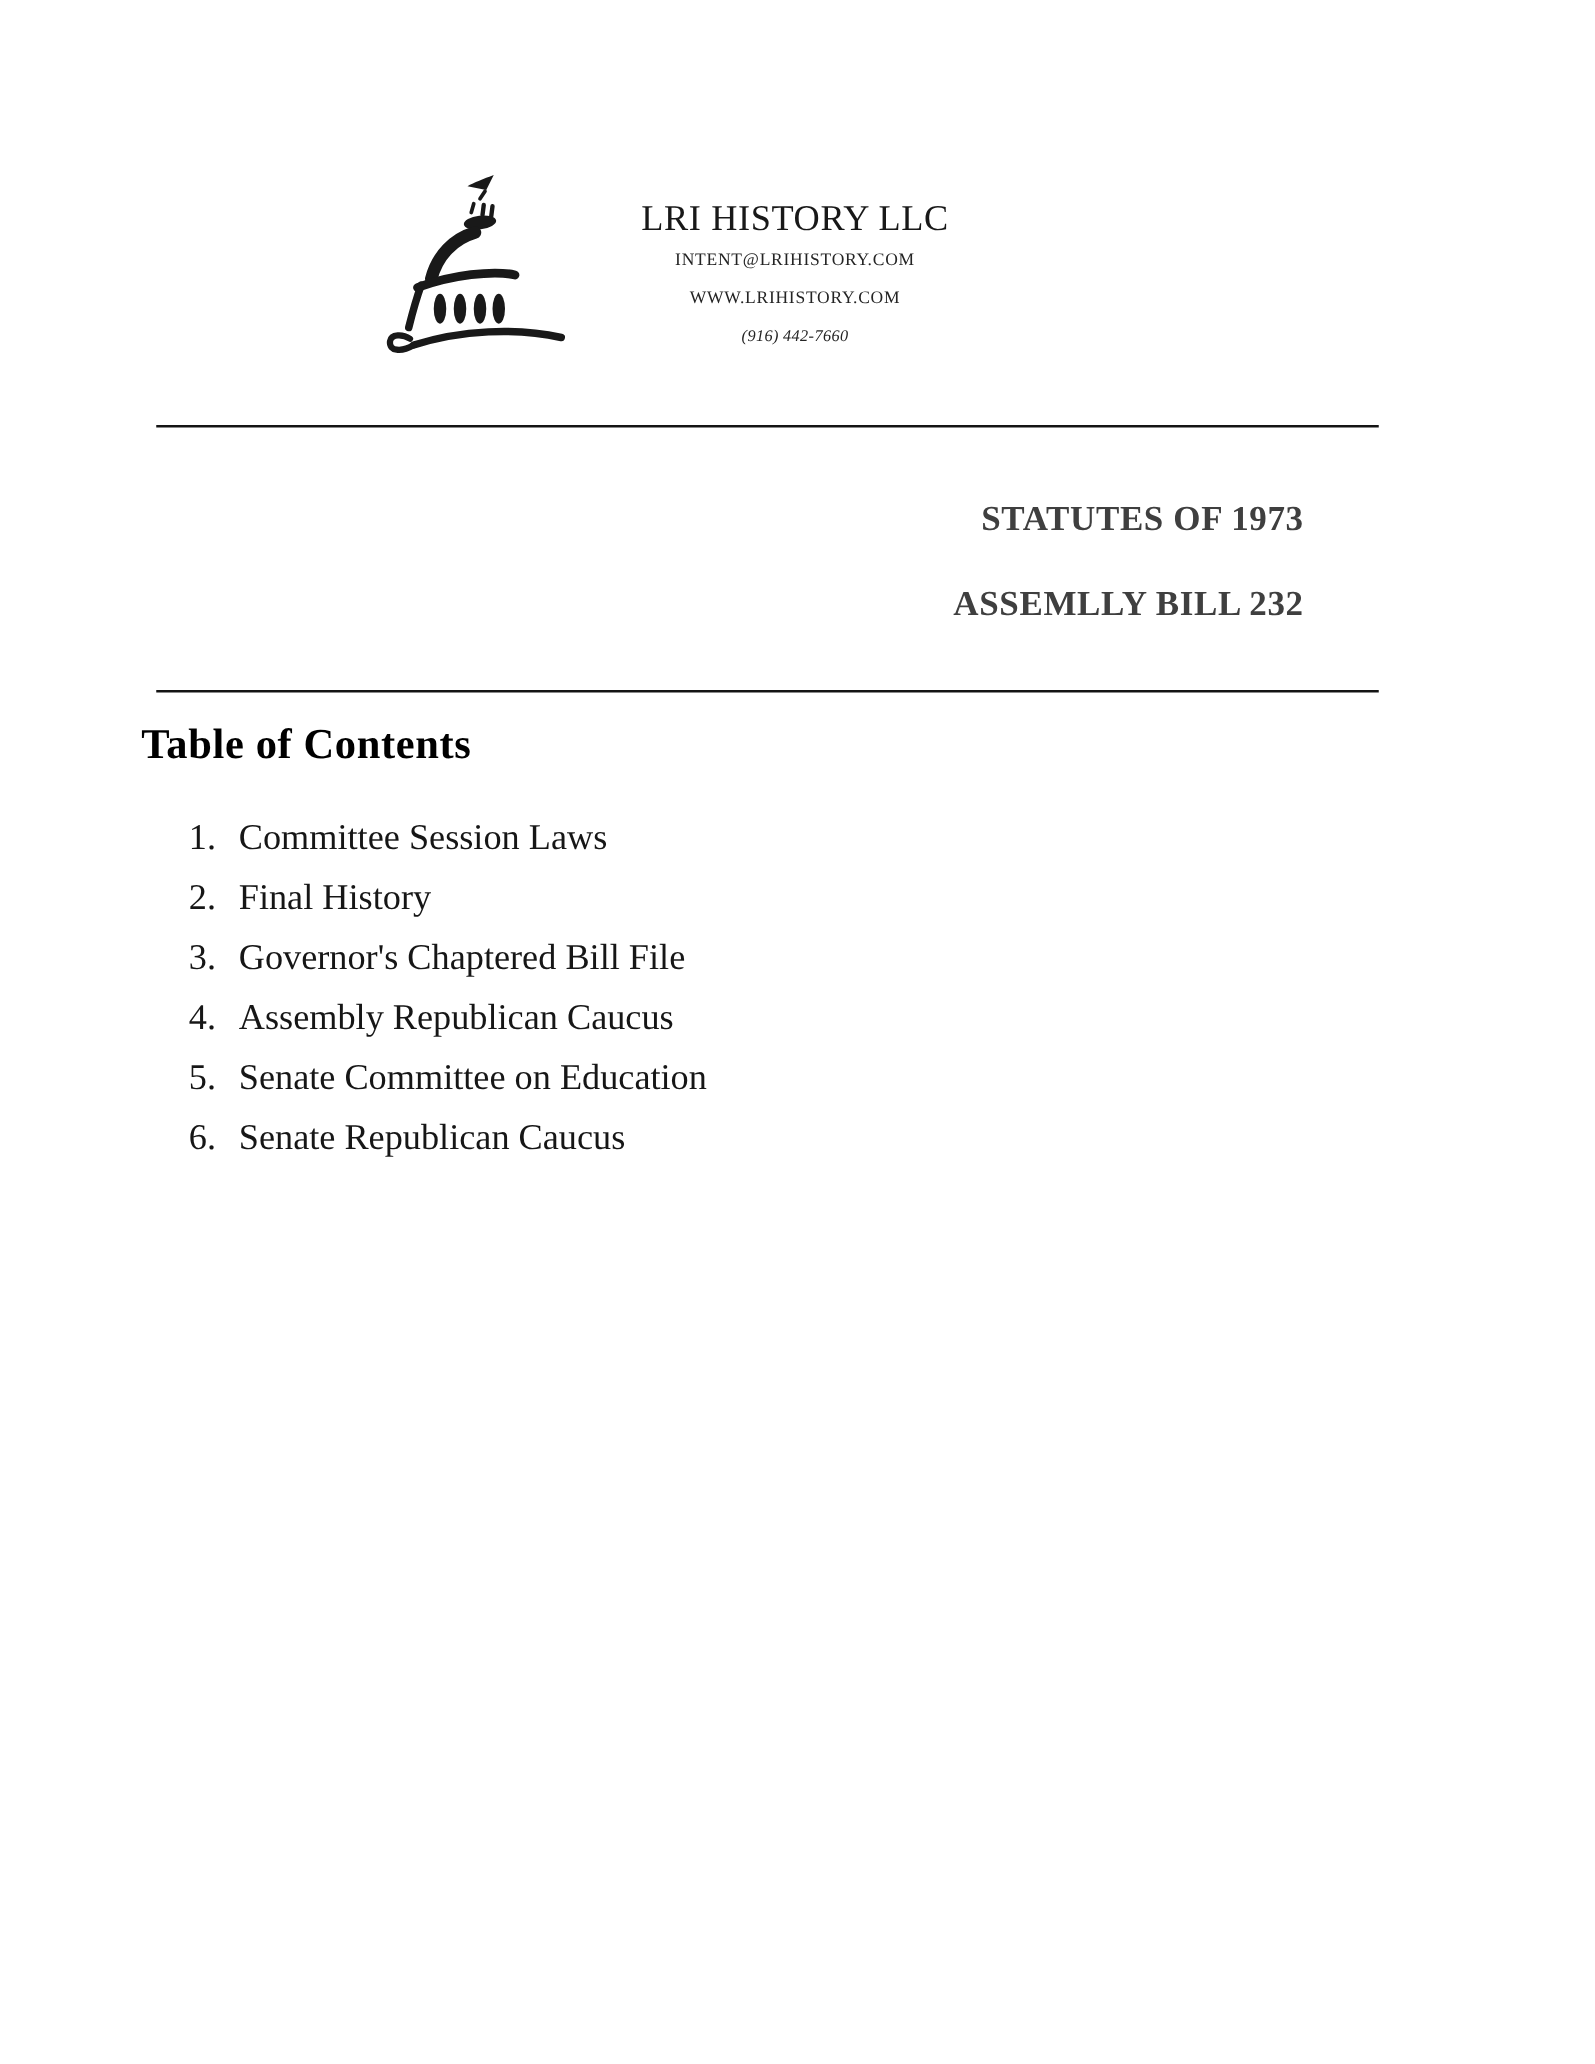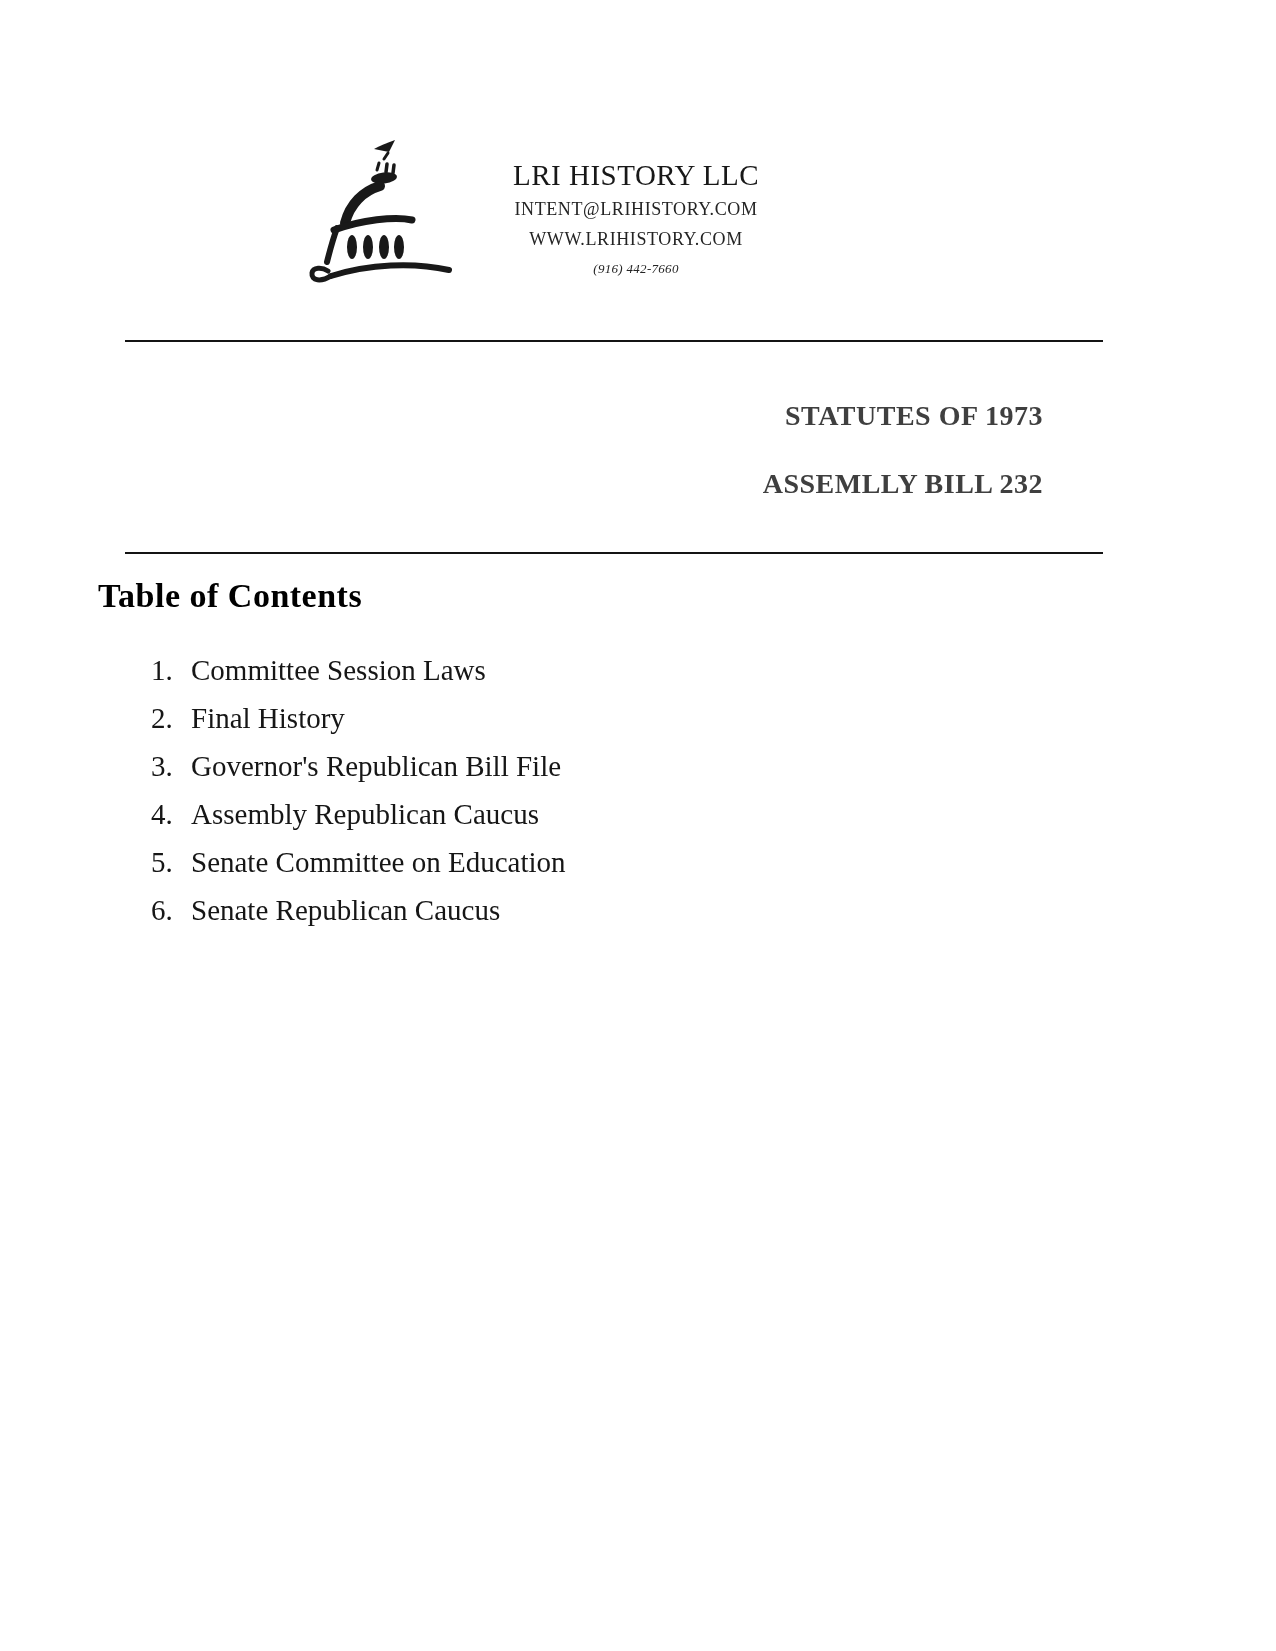--- a/index.html
+++ b/index.html
@@ -33,21 +33,21 @@
     color: #1b1b1b;
   }
   .company-name {
     font-size: 29px;
     letter-spacing: 0.5px;
     line-height: 38px;
     color: #181818;
     white-space: pre;
   }
   .contact-line {
-    font-size: 18px;
+    font-size: 14px;
     letter-spacing: 0.6px;
     line-height: 30px;
     color: #242424;
     white-space: pre;
   }
   .contact-line.phone {
     font-size: 13px;
     letter-spacing: 0.3px;
     font-style: italic;
   }
@@ -76,21 +76,21 @@
     color: #3f3f3f;
   }
   .statutes-block div {
     white-space: pre; 
     margin-top: 23px;
   }
 
   
   .toc-heading {
     position: absolute;
-    left: 98px;
+    left: 113px;
     top: 577px;
     font-size: 34px;
     font-weight: bold;
     letter-spacing: 0.5px;
     color: #000000;
     white-space: pre;
   }
   .toc-list {
     position: absolute;
     left: 0;
@@ -171,21 +171,21 @@
     <div class="toc-row">
       <span class="toc-num">1.</span>
       <span class="toc-label">Committee Session Laws</span>
     </div>
     <div class="toc-row">
       <span class="toc-num">2.</span>
       <span class="toc-label">Final History</span>
     </div>
     <div class="toc-row">
       <span class="toc-num">3.</span>
-      <span class="toc-label">Governor's Republican Bill File</span>
+      <span class="toc-label">Governor's Chaptered Bill File</span>
     </div>
     <div class="toc-row">
       <span class="toc-num">4.</span>
       <span class="toc-label">Assembly Republican Caucus</span>
     </div>
     <div class="toc-row">
       <span class="toc-num">5.</span>
       <span class="toc-label">Senate Committee on Education</span>
     </div>
     <div class="toc-row">

